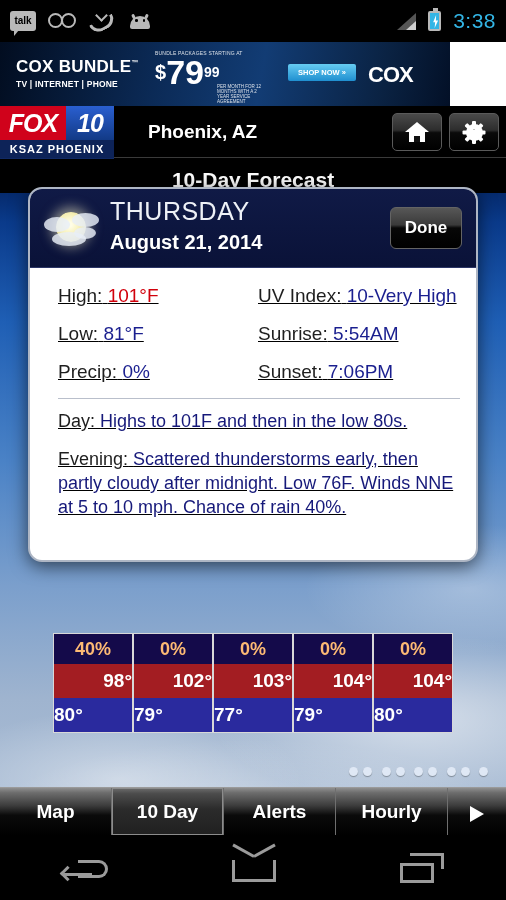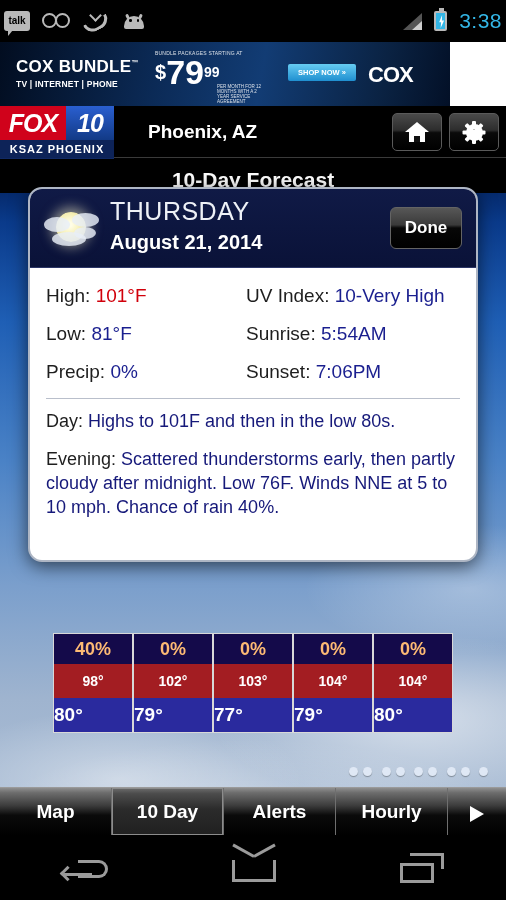--- a/index.html
+++ b/index.html
@@ -7,21 +7,21 @@
     width: 506px; height: 900px;
     background: #000;
     font-family: "Liberation Sans", sans-serif;
     overflow: hidden;
   }
   #screen { position: relative; width: 506px; height: 900px; overflow: hidden; background:#000; }
 
   
   .statusbar {
     position: absolute; top: 0; left: 0; width: 506px; height: 42px;
-    background: #000; display: flex; align-items: center; padding: 0 4px;
+    background: #000; display: flex; align-items: center; padding: 0 10px;
   }
   .sb-left { display: flex; align-items: center; gap: 12px; }
   .sb-right { margin-left: auto; display: flex; align-items: center; gap: 12px; }
   .talk-icon {
     width: 26px; height: 20px; background: #b9b9b9; border-radius: 3px;
     color: #000; font-size: 10px; font-weight: bold; line-height: 19px;
     text-align: center; position: relative;
   }
   .talk-icon:after {
     content:""; position:absolute; left:4px; bottom:-5px;
@@ -197,21 +197,21 @@
   
   .strip {
     position: absolute; top: 633px; left: 53px; width: 400px; height: 100px;
     display: flex; z-index: 2;
   }
   .fc-card {
     width: 80px; border: 1px solid #d8d8d8; background: #140a4a; overflow: hidden;
     display: flex; flex-direction: column;
   }
   .fc-pop { height: 30px; color: #fdba74; font-size: 18px; font-weight: bold; text-align: center; line-height: 30px; }
-  .fc-hi  { height: 34px; background: #a31d22; color: #fff; font-size: 14px; font-weight: bold; text-align: center; line-height: 34px; }
+  .fc-hi  { height: 34px; background: #a31d22; color: #fff; font-size: 19px; font-weight: bold; text-align: right; line-height: 34px; }
   .fc-lo  { height: 34px; background: #2a2a9e; color: #fff; font-size: 19px; font-weight: bold; text-align: left; line-height: 34px; }
 
   .dots {
     position: absolute; top: 762px; left: 0; width: 506px; text-align: right;
     padding-right: 18px; z-index: 3;
   }
   .dots i {
     display: inline-block; width: 9px; height: 9px; border-radius: 50%;
     background: #dfe8f5; margin-left: 5px; box-shadow: 0 1px 1px rgba(0,0,0,.3);
   }
@@ -247,21 +247,21 @@
   .dlg-date {
     position: absolute; left: 80px; top: 42px; color: #fff; font-size: 20px; font-weight: bold;
   }
   .done-btn {
     position: absolute; right: 14px; top: 18px; width: 72px; height: 42px; border-radius: 6px;
     background: linear-gradient(#575757 0%, #3a3a3a 42%, #070707 50%, #000 100%);
     border: 1px solid #646464; color: #fff; font-size: 17px; font-weight: bold;
     text-align: center; line-height: 40px;
   }
 
-  .dlg-body { padding: 10px 16px 0 16px; }
+  .dlg-body { padding: 10px 16px 0 28px; text-decoration: underline; }
   .grid { display: grid; grid-template-columns: 200px 1fr; row-gap: 2px; }
   .gcell { font-size: 19px; color: #1e1e1e; padding: 7px 0; white-space: nowrap; }
   .gcell .v { color: #1a1f8f; }
   .gcell .v.hot { color: #d1000b; }
   .hr { height: 1px; background: #b9bfcb; margin: 8px 0 10px 0; }
   .para {
     font-size: 18px; line-height: 24px; color: #1e1e1e; margin-bottom: 14px;
   }
   .para .t { color: #16197a; }
 

